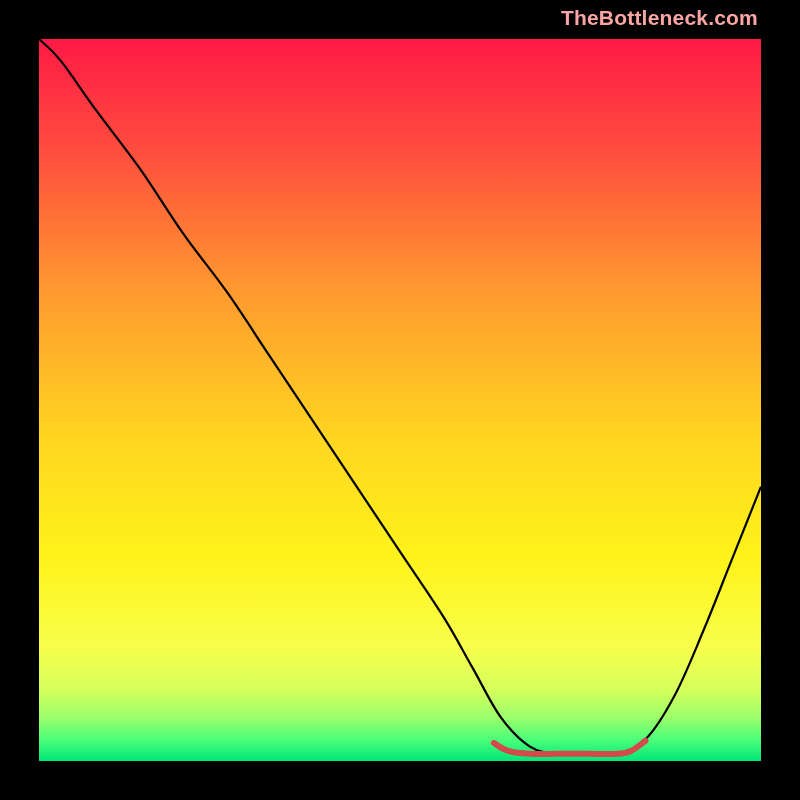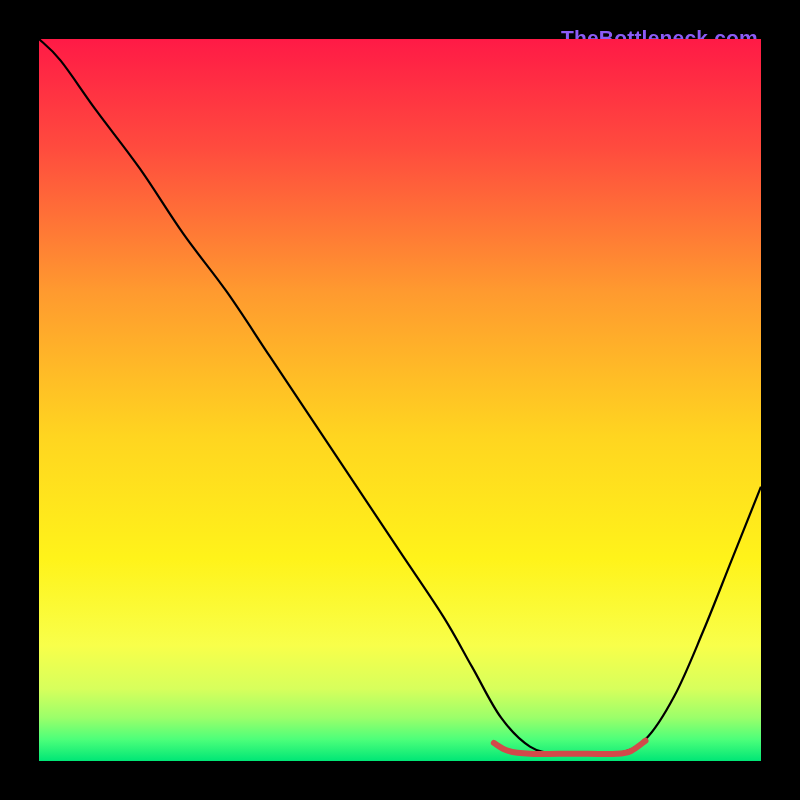--- a/index.html
+++ b/index.html
@@ -23,26 +23,25 @@
     position: absolute;
     left: 0;
     top: 0;
     width: 722px;
     height: 722px;
   }
   .watermark {
     position: absolute;
     top: 6px;
     right: 42px;
-    color: #8b5cf6;
+    color: #fca5a5;
     font-size: 21px;
     font-weight: 600;
     letter-spacing: 0.2px;
     user-select: none;
-    margin-top: 20px;
   }
 </style>
 </head>
 <body>
 
 <div class="watermark">TheBottleneck.com</div>
 
 <div class="frame">
   <svg class="plot-area" viewBox="0 0 722 722" preserveAspectRatio="none">
     <defs>

